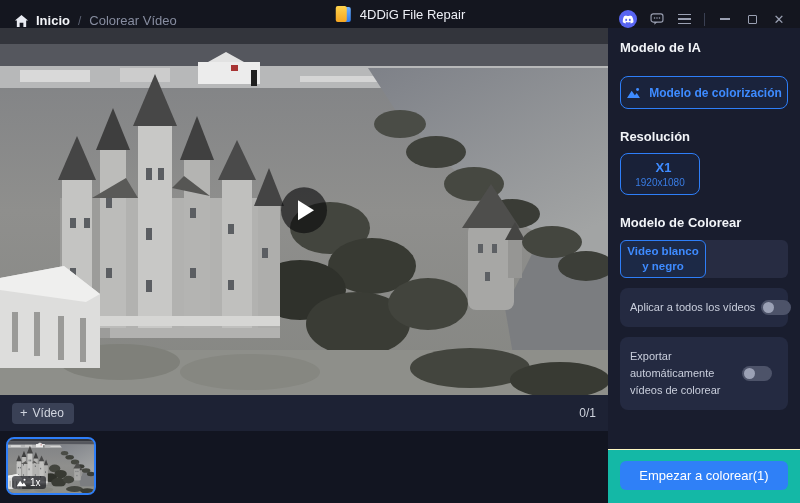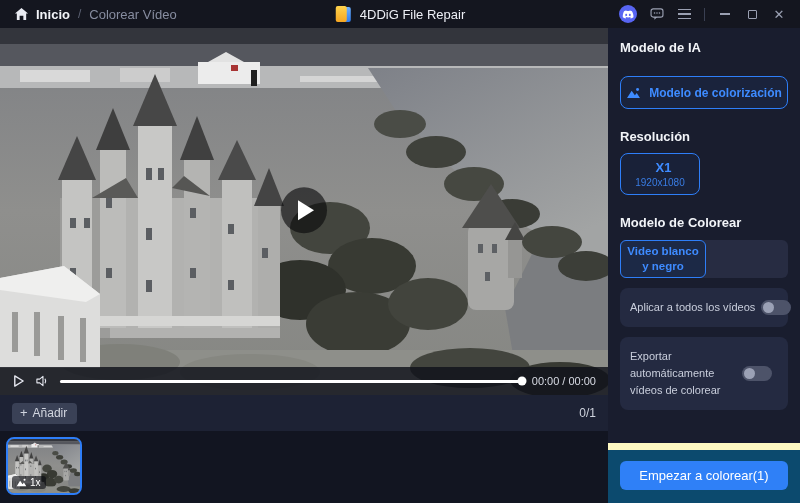--- a/index.html
+++ b/index.html
@@ -3,21 +3,21 @@
 <meta charset="utf-8">
 <style>
   * { margin:0; padding:0; box-sizing:border-box; }
   html,body { background:#0e1018; }
   .app {
     position:relative; width:800px; height:503px; overflow:hidden;
     background:#14161F; font-family:"Liberation Sans", sans-serif;
     -webkit-font-smoothing:antialiased; user-select:none;
   }
   
-  .topbar { position:relative; height:28px; background:#14161F; display:flex; align-items:center;gap:31px; }
+  .topbar { position:relative; height:28px; background:#14161F; display:flex; align-items:flex-end;gap:31px; }
   .tb-left { display:flex; align-items:center; gap:8px; padding-left:14px; }
   .home { display:flex; align-items:center; gap:7px; cursor:pointer; }
   .home-label { color:#F2F4F8; font-size:13px; font-weight:700; }
   .crumb-sep { color:#5d6374; font-size:12px; }
   .crumb-title { color:#878da0; font-size:13px; }
   .tb-center { position:absolute; left:50%; top:0; height:28px; transform:translateX(-50%);
     display:flex; align-items:center; gap:8px; }
   .app-name { color:#EDEFF5; font-size:13px; }
   .logo { position:relative; width:17px; height:17px; }
   .logo .back { position:absolute; left:5px; top:1px; width:11px; height:15px; border-radius:2px;
@@ -61,21 +61,21 @@
   
   .add-row { height:36px; background:#1D2234; display:flex; align-items:center;
     justify-content:space-between; padding:0 12px; }
   .add-btn { display:flex; align-items:center; gap:5px; background:#3A4156; border-radius:4px;
     padding:3px 10px 4px 8px; color:#D2D6E0; font-size:12px; cursor:pointer; }
   .add-plus { font-size:13px; line-height:1; }
   .counter { color:#CFD3DD; font-size:12px; }
 
   
   .thumbs { flex:1; background:#121521; padding:6px; display:flex; }
-  .thumb { position:relative; width:76px; height:58px; border:2px solid #2E7EF8;
+  .thumb { position:relative; width:90px; height:58px; border:2px solid #2E7EF8;
     border-radius:8px; overflow:hidden; cursor:pointer; background:#555; }
   .thumb svg { display:block; width:100%; height:100%; }
   .thumb-badge { position:absolute; left:4px; bottom:4px; display:flex; align-items:center; gap:3px;
     background:rgba(8,10,16,0.62); border-radius:3px; padding:1px 5px 1px 4px;
     color:#ffffff; font-size:10px; }
 
   
   .sidebar { position:relative; width:192px; background:#191D2E; padding:12px 12px 0 12px; }
   .sb-heading { color:#F2F4F8; font-size:13px; font-weight:700; }
   .btn-colorize { margin-top:21px; height:33px; width:100%; border:1px solid #2E7EF8; border-radius:8px;
@@ -94,22 +94,22 @@
     color:#3E8BFF; font-weight:700; line-height:1.3; padding:3px 5px; }
   .toggle-card { margin-top:10px; background:#242A41; border-radius:8px; padding:11px 10px;
     display:flex; align-items:center; justify-content:flex-start; gap:6px; }
   .toggle-card:first-of-type { margin-top:24px; }
   .tc-label { color:#C9CEDC; font-size:11px; line-height:1.55; }
   .tc-label.nowrap { white-space:nowrap; }
   .toggle { flex:0 0 auto; width:30px; height:15px; border-radius:8px; background:#4D5369;
     position:relative; cursor:pointer; }
   .toggle .knob { position:absolute; left:2px; top:2px; width:11px; height:11px; border-radius:50%;
     background:#9BA1B5; }
-  .sb-footer { position:absolute; left:0; right:0; bottom:0; border-top:7px solid #fef9c3;
-    background:#0c4a6e; padding:11px 12px 13px 12px; }
+  .sb-footer { position:absolute; left:0; right:0; bottom:0; border-top:1px solid #fef9c3;
+    background:#14b8a6; padding:11px 12px 13px 12px; }
   .btn-start { width:100%; height:29px; border-radius:6px; background:#2F80F7;
     display:flex; align-items:center; justify-content:center;
     color:#ffffff; font-size:13px; cursor:pointer; }
 </style>
 </head>
 <body>
 
 <div class="app">
 
   <div class="topbar">
@@ -283,46 +283,26 @@
                 </g>
             </symbol>
           </defs>
           <use href="#castleScene" width="608" height="367"></use>
         </svg>
 
         <div class="play-overlay">
           <span class="tri"></span>
         </div>
 
-        <div class="controls">
-          <span class="ctrl-icon">
-            <svg width="13" height="14" viewBox="0 0 14 15" fill="none">
-                <path d="M3 2 L12 7.5 L3 13 Z" stroke="#E6E8F0" stroke-width="1.5" stroke-linejoin="round"></path>
-              </svg>
-          </span>
-          <span class="ctrl-icon">
-            <svg width="15" height="14" viewBox="0 0 16 15" fill="none">
-              <path d="M2 5.5 L5 5.5 L8.5 2.5 L8.5 12.5 L5 9.5 L2 9.5 Z" stroke="#E6E8F0" stroke-width="1.2" stroke-linejoin="round"></path>
-              <path d="M10.8 5.5 Q12 7.5 10.8 9.5" stroke="#E6E8F0" stroke-width="1.2" stroke-linecap="round"></path>
-            </svg>
-          </span>
-          <div class="track-wrap">
-            <div class="track">
-              <div class="fill" style="width: 100%;"></div>
-              <div class="handle" style="left: 100%;"></div>
-            </div>
-          </div>
-          <span class="time">00:00 / 00:00</span>
-        </div>
       </div>
 
       <div class="add-row">
         <div class="add-btn">
           <span class="add-plus">+</span>
-          <span>Añadir</span>
+          <span>Vídeo</span>
         </div>
         <span class="counter">0/1</span>
       </div>
 
       <div class="thumbs">
         <div class="thumb">
           <svg viewBox="0 0 608 367" preserveAspectRatio="none">
               <use href="#castleScene" width="608" height="367"></use>
             </svg>
           <span class="thumb-badge">

